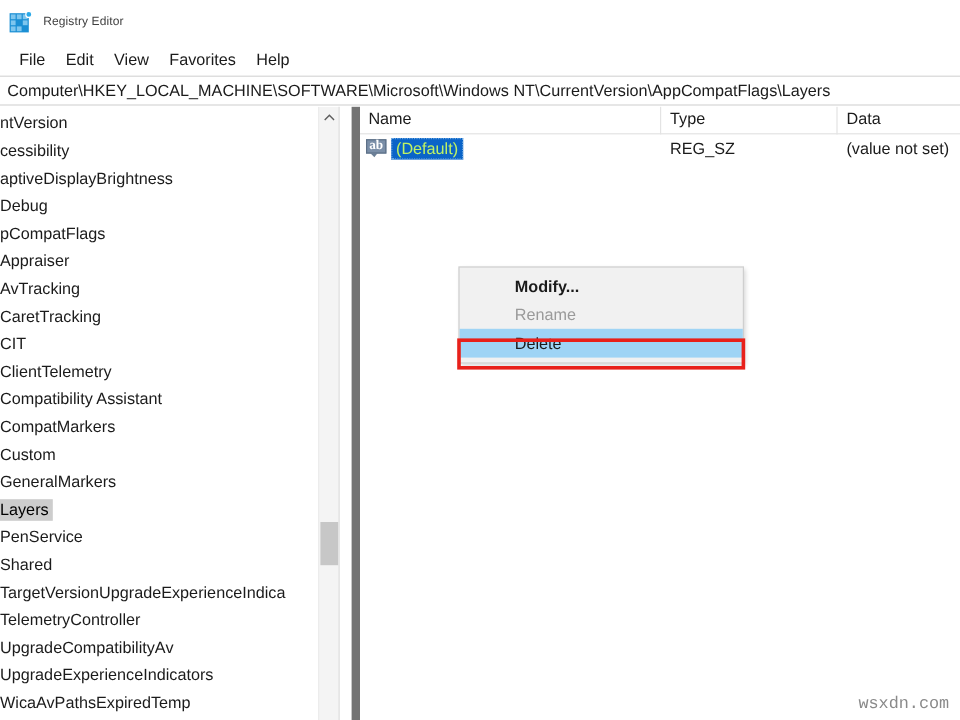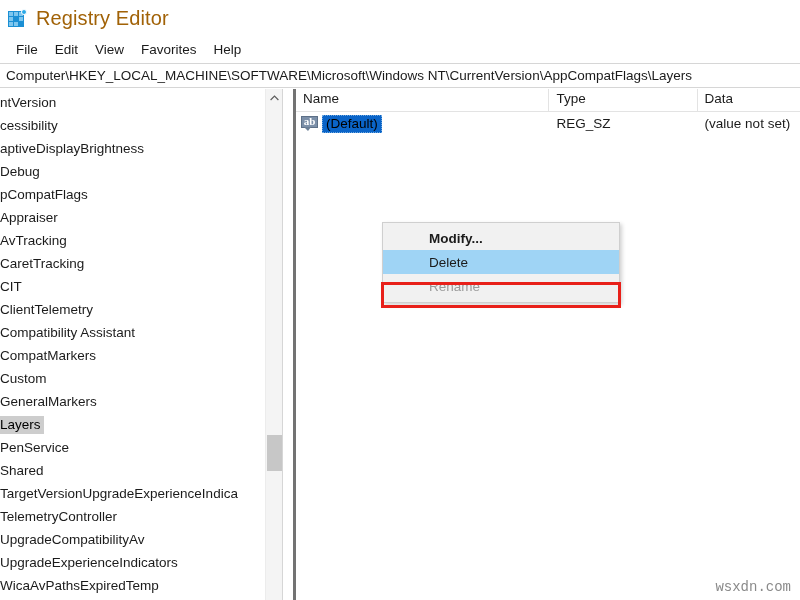--- a/index.html
+++ b/index.html
@@ -43,22 +43,22 @@
   }
   #app-icon .grid span { background: #7ec6ee; display: block; }
   #app-icon .grid span.dk { background: #1b8fd4; }
   #app-icon .dot {
     position: absolute; right: 0px; top: 1px;
     width: 6px; height: 6px; border-radius: 50%;
     background: #2aa9e8;
     border: 1px solid #ffffff;
   }
   #title-text {
-    font-size: 20px;
-    color: #a16207;
+    font-size: 10px;
+    color: #404040;
     letter-spacing: 0.1px;
   }
 
   
   #menubar {
     position: absolute; left: 0; top: 36px;
     width: 800px; height: 26px;
     background: #ffffff;
     display: flex; align-items: center;
     padding-left: 8px;
@@ -146,21 +146,21 @@
     top: 346px;
     width: 15px; height: 36px;
     background: #c7c7c7;
   }
 
   
   #list-pane {
     position: absolute; left: 293px; top: 0;
     width: 507px; height: 511px;
     background: #ffffff;
-    border-left: 3px solid #737373;
+    border-left: 7px solid #737373;
   }
   #list-header {
     position: relative;
     height: 23px;
     background: #ffffff;
     border-bottom: 1px solid #e3e3e3;
     display: flex;
   }
   .col-head {
     font-size: 13.5px;
@@ -220,21 +220,21 @@
     font-weight: bold;
     color: #ffffff;
     font-family: "Liberation Serif", serif;
   }
   .name-label {
     padding: 1px 4px 2px 4px;
     white-space: nowrap;
   }
   .list-row.selected .name-label {
     background: #0a64c8;
-    color: #000000;
+    color: #bef264;
     outline: 1px dotted #6fa8e0;
     outline-offset: -1px;
   }
 
   
   #context-menu {
     position: absolute;
     left: 382px; top: 133px;
     width: 238px;
     background: #f1f1f1;
@@ -414,22 +414,22 @@
               <span class="name-label">(Default)</span>
             </div>
             <div class="cell-type">REG_SZ</div>
             <div class="cell-data">(value not set)</div>
           </div>
         </div>
     </div>
 
     <div id="context-menu">
         <div class="ctx-item bold">Modify...</div>
+        <div class="ctx-item disabled">Rename</div>
         <div class="ctx-item highlight">Delete</div>
-        <div class="ctx-item disabled">Rename</div>
       </div>
     <div id="delete-annotation"></div>
 
   </div>
 
   <div id="watermark">wsxdn.com</div>
 
 </div>
 
 </body></html>

